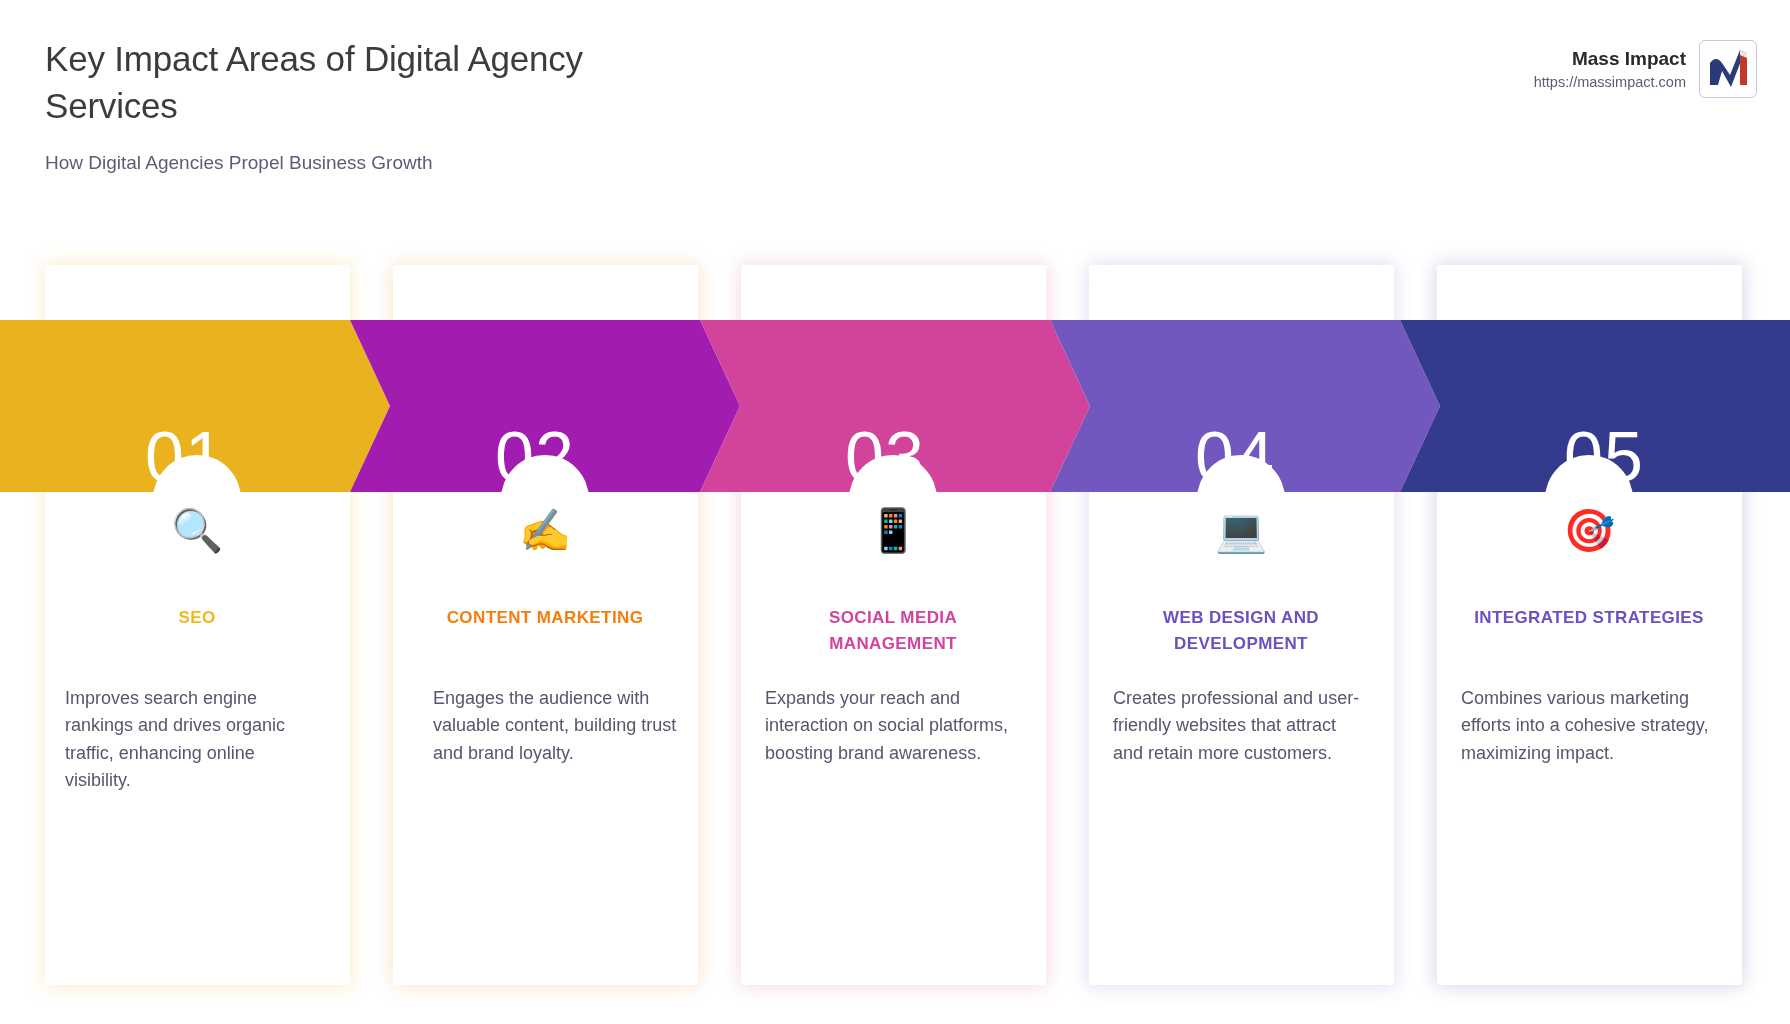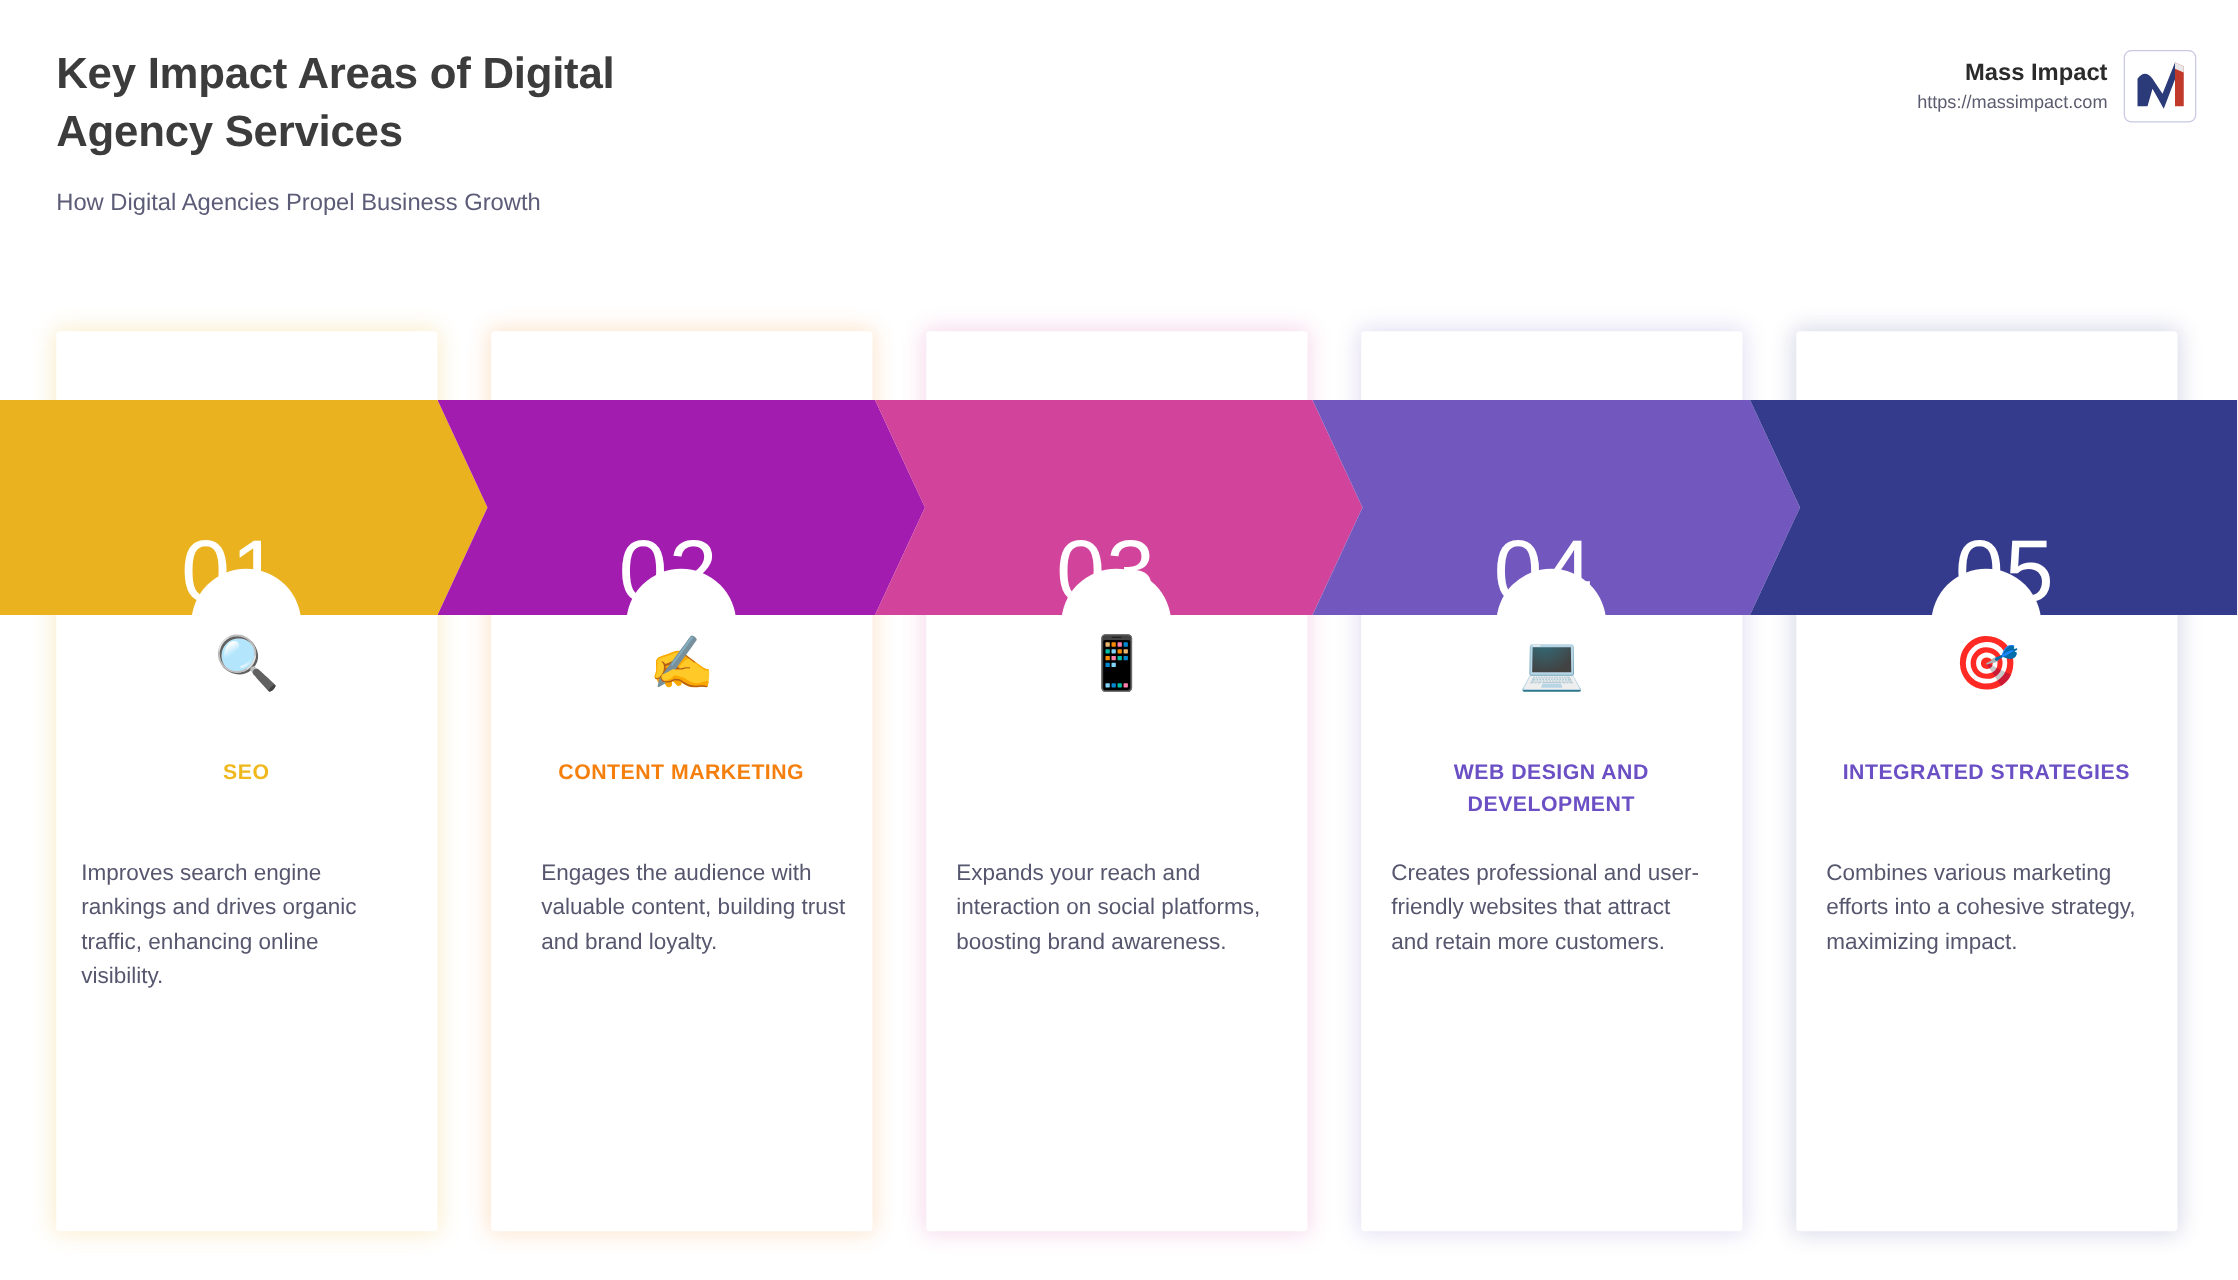--- a/index.html
+++ b/index.html
@@ -8,21 +8,21 @@
     background:#ffffff;
     font-family:"Liberation Sans", sans-serif;
     overflow:hidden;
   }
   .page { position:relative; width:1790px; height:1024px; background:#fff; }
 
   
   .header { position:absolute; left:0; top:0; width:1790px; height:200px; }
   .title {
     position:absolute; left:45px; top:36px; width:560px;
-    font-size:35px; line-height:1.33; font-weight:700; color:#3c3c3c;
+    font-size:35px; line-height:1.33; font-weight:400; color:#3c3c3c;
     letter-spacing:-0.2px;
   }
   .subtitle {
     position:absolute; left:45px; top:152px;
     font-size:19px; color:#5c5c78; font-weight:400;
   }
   .brand { position:absolute; right:33px; top:40px; display:flex; align-items:center; gap:13px; }
   .brand-text { text-align:right; line-height:1.45; }
   .brand-name { font-size:19px; font-weight:700; color:#2b2b2b; }
   .brand-url { font-size:14.5px; color:#5c5c70; font-weight:400; }
@@ -162,20 +162,21 @@
   <div class="notch n5"></div>
 
   <div class="icon i1">🔍</div>
   <div class="icon i2">✍️</div>
   <div class="icon i3">📱</div>
   <div class="icon i4">💻</div>
   <div class="icon i5">🎯</div>
 
   <div class="cat t1">SEO</div>
   <div class="cat t2">CONTENT MARKETING</div>
+  <div class="cat t3">SOCIAL MEDIA MANAGEMENT</div>
   <div class="cat t4">WEB DESIGN AND DEVELOPMENT</div>
   <div class="cat t5">INTEGRATED STRATEGIES</div>
 
   <div class="desc d1">Improves search engine rankings and drives organic traffic, enhancing online visibility.</div>
   <div class="desc d2">Engages the audience with valuable content, building trust and brand loyalty.</div>
   <div class="desc d3">Expands your reach and interaction on social platforms, boosting brand awareness.</div>
   <div class="desc d5">Combines various marketing efforts into a cohesive strategy, maximizing impact.</div>
   <div class="desc d4">Creates professional and user-friendly websites that attract and retain more customers.</div>
 
 </div>

